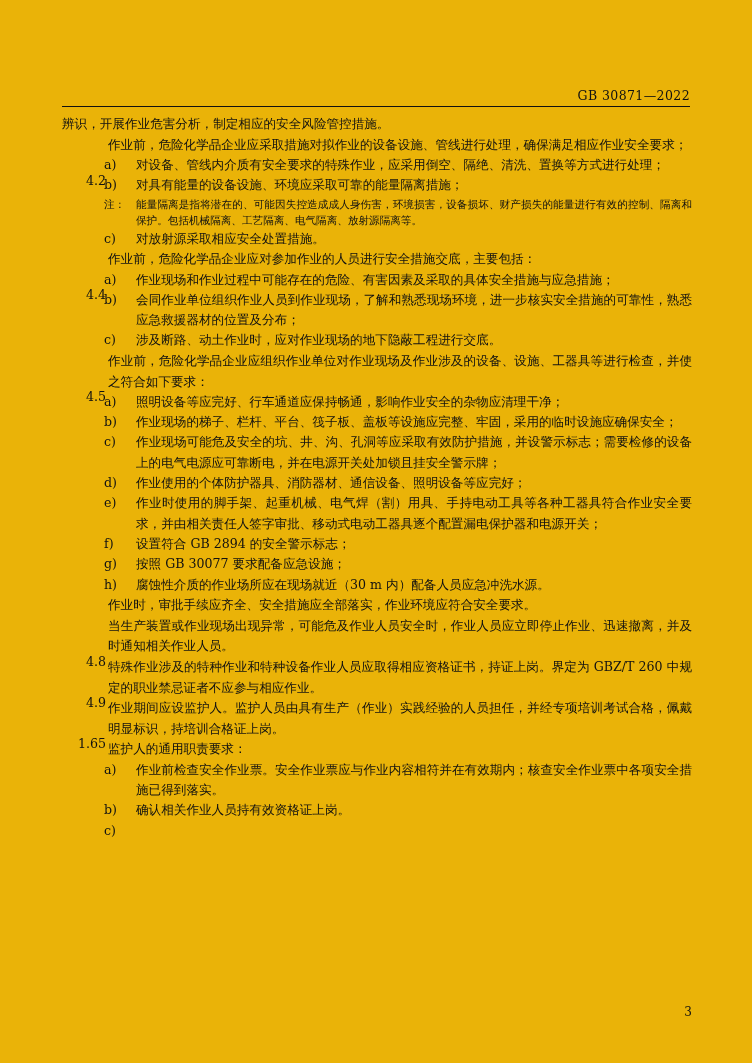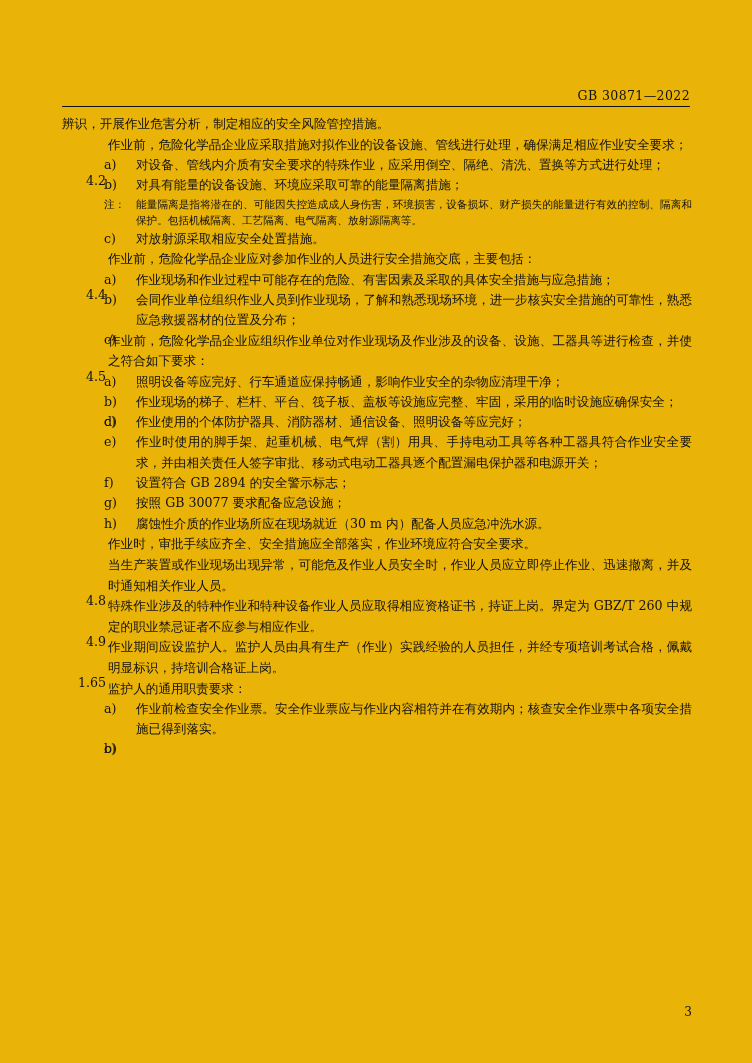--- a/index.html
+++ b/index.html
@@ -143,36 +143,38 @@
     <div class="item">
       <span class="lbl">a)</span>
       <span>作业现场和作业过程中可能存在的危险、有害因素及采取的具体安全措施与应急措施；</span>
     </div>
     <div class="item">
       <span class="lbl">b)</span>
       <span>会同作业单位组织作业人员到作业现场，了解和熟悉现场环境，进一步核实安全措施的可靠性，熟悉应急救援器材的位置及分布；</span>
     </div>
     <div class="item">
       <span class="lbl">c)</span>
+      <span>涉及断路、动土作业时，应对作业现场的地下隐蔽工程进行交底。</span>
     </div>
 
     <div class="clause">
       <span class="num">4.5</span>
       <span>作业前，危险化学品企业应组织作业单位对作业现场及作业涉及的设备、设施、工器具等进行检查，并使之符合如下要求：</span>
     </div>
     <div class="item">
       <span class="lbl">a)</span>
       <span>照明设备等应完好、行车通道应保持畅通，影响作业安全的杂物应清理干净；</span>
     </div>
     <div class="item">
       <span class="lbl">b)</span>
       <span>作业现场的梯子、栏杆、平台、筏子板、盖板等设施应完整、牢固，采用的临时设施应确保安全；</span>
     </div>
     <div class="item">
       <span class="lbl">c)</span>
+      <span>作业现场可能危及安全的坑、井、沟、孔洞等应采取有效防护措施，并设警示标志；需要检修的设备上的电气电源应可靠断电，并在电源开关处加锁且挂安全警示牌；</span>
     </div>
     <div class="item">
       <span class="lbl">d)</span>
       <span>作业使用的个体防护器具、消防器材、通信设备、照明设备等应完好；</span>
     </div>
     <div class="item">
       <span class="lbl">e)</span>
       <span>作业时使用的脚手架、起重机械、电气焊（割）用具、手持电动工具等各种工器具符合作业安全要求，并由相关责任人签字审批、移动式电动工器具逐个配置漏电保护器和电源开关；</span>
     </div>
     <div class="item">
@@ -209,20 +211,21 @@
     </div>
     <div class="clause cont-ind">
       <span>监护人的通用职责要求：</span>
     </div>
     <div class="item">
       <span class="lbl">a)</span>
       <span>作业前检查安全作业票。安全作业票应与作业内容相符并在有效期内；核查安全作业票中各项安全措施已得到落实。</span>
     </div>
     <div class="item">
       <span class="lbl">b)</span>
+      <span>确认相关作业人员持有效资格证上岗。</span>
     </div>
     <div class="item">
       <span class="lbl">c)</span>
     </div>
 
   </div>
 
   <div class="pagenum">3</div>
 
 </div>

